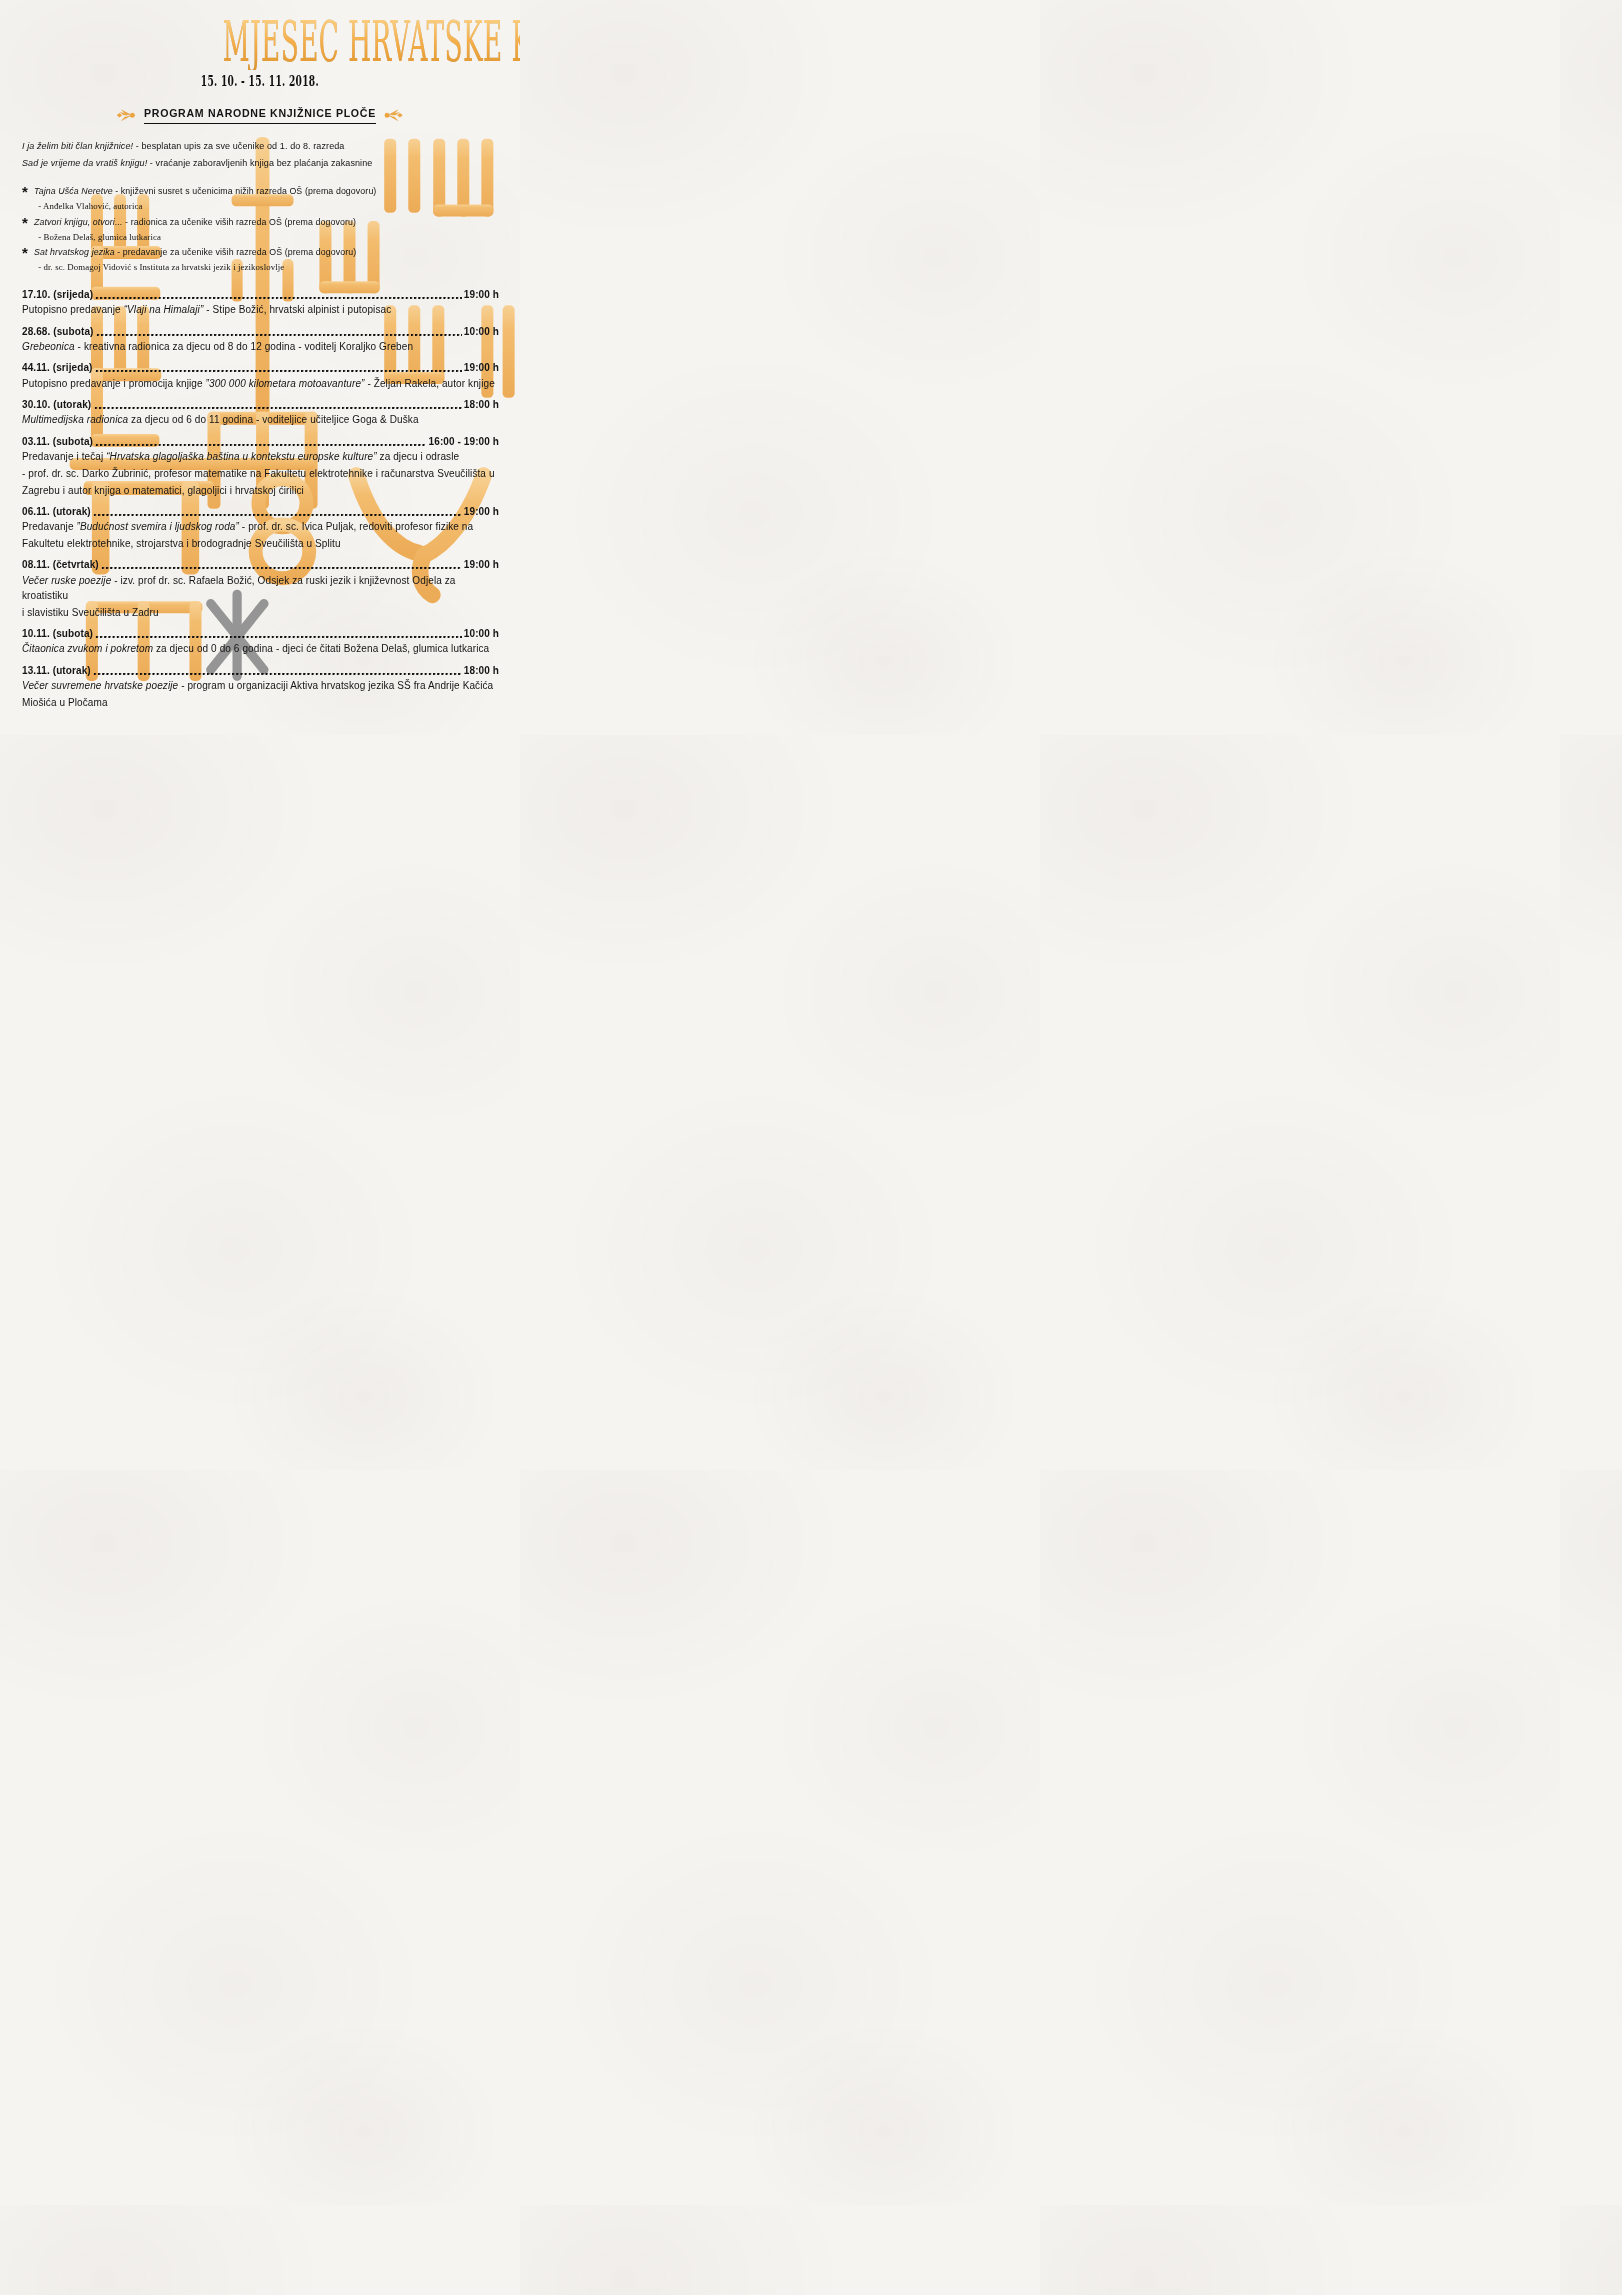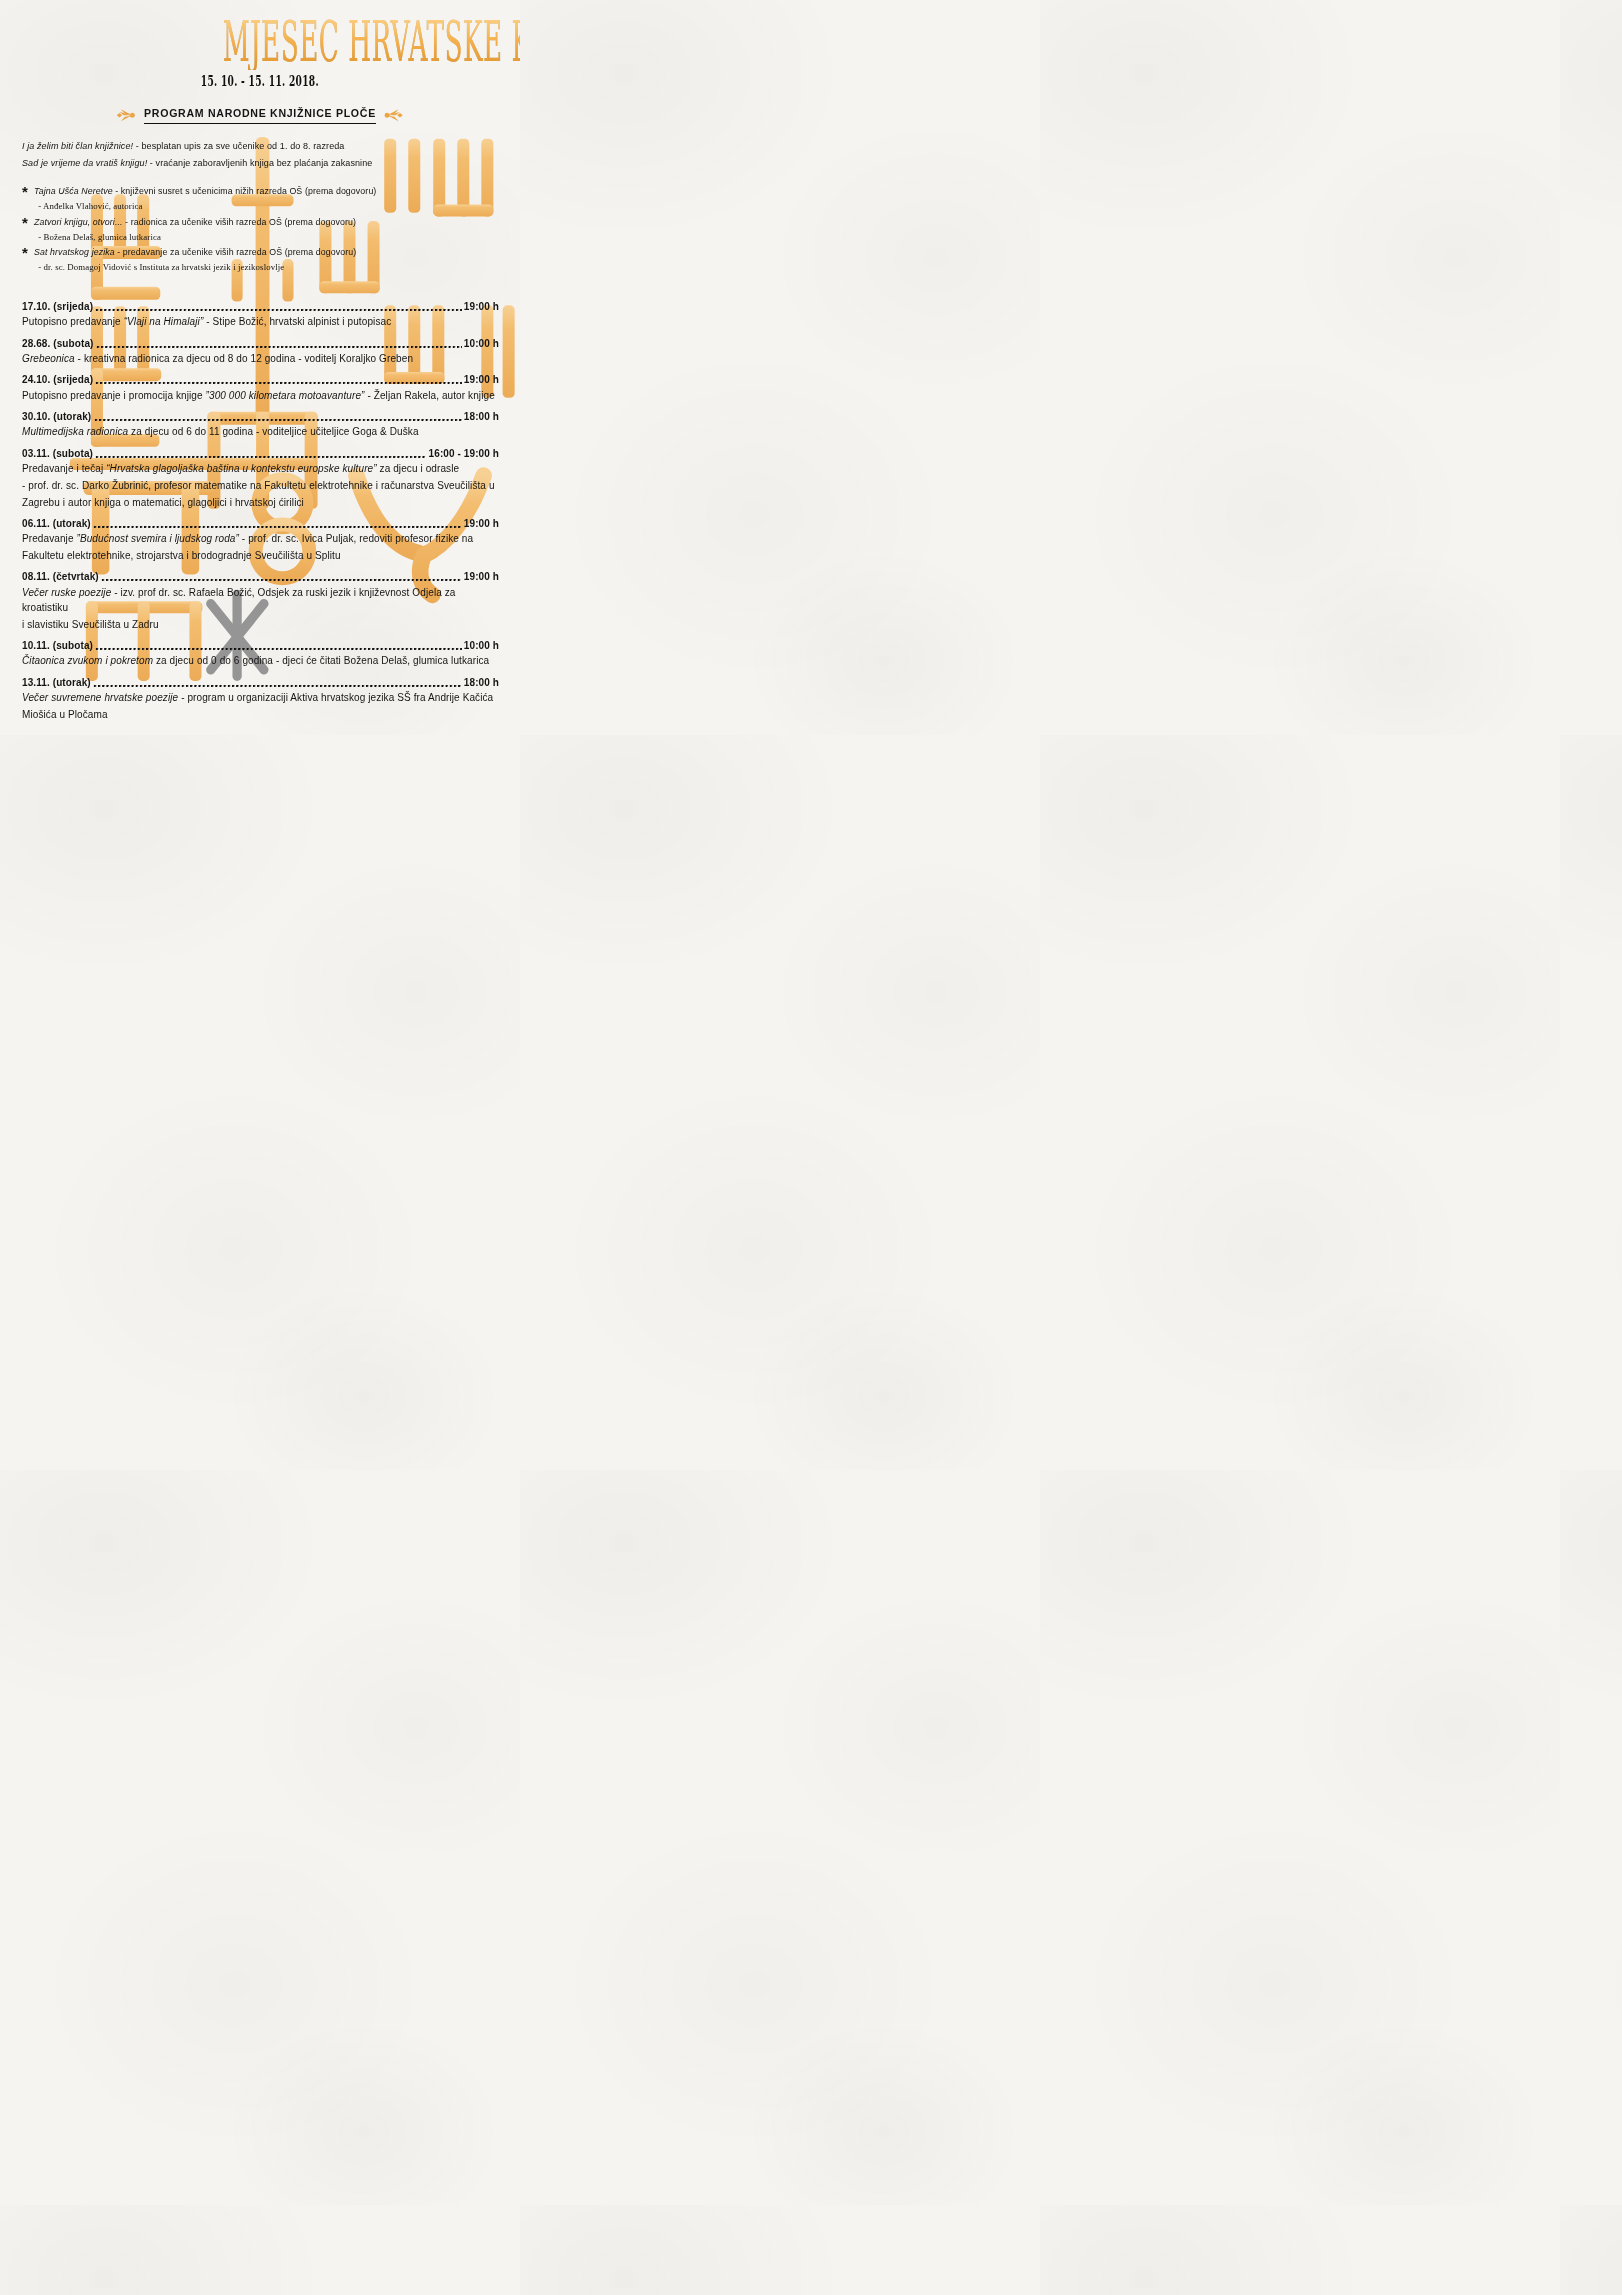--- a/index.html
+++ b/index.html
@@ -48,21 +48,21 @@
   .it{font-style:italic;}
 
   
   .bullets{position:absolute;top:184px;left:22px;right:18.5px;}
   .bullet{display:flex;align-items:flex-start;margin-bottom:0;}
   .bullet-star{font-weight:700;font-size:15px;line-height:15.3px;width:12px;flex:0 0 12px;}
   .bullet-lines{flex:1;font-size:8.8px;line-height:15.3px;letter-spacing:0.1px;}
   .b-sub{padding-left:4.2px;font-family:Liberation Serif, serif;}
 
   
-  .schedule{position:absolute;top:288px;left:22px;right:21px;margin-top:12px;}
+  .schedule{position:absolute;top:288px;left:22px;right:21px;}
   .entry{margin-top:7px;}
   .entry:first-child{margin-top:0;}
   .entry-head{display:flex;align-items:flex-end;font-weight:700;font-size:10px;line-height:13px;letter-spacing:0.1px;}
   .entry-date,.entry-time{white-space:nowrap;}
   .leader{
     flex:1;height:11px;margin:0 2.3px;align-self:flex-end;
     background-image:radial-gradient(circle at 1.9px 7.9px, #0d0d0d 1px, transparent 1.3px);
     background-size:4.2px 11px;background-repeat:repeat-x;background-position:0 0;
   }
   .entry-desc{font-size:10px;line-height:15.3px;margin-top:1.4px;letter-spacing:0.1px;}
@@ -226,21 +226,21 @@
         <div class="entry">
           <div class="entry-head">
             <span class="entry-date">28.68. (subota)</span>
             <span class="leader"></span>
             <span class="entry-time">10:00 h</span>
           </div>
           <div class="entry-desc"><span class="it">Grebeonica</span><span> - kreativna radionica za djecu od 8 do 12 godina - voditelj Koraljko Greben</span></div>
         </div>
         <div class="entry">
           <div class="entry-head">
-            <span class="entry-date">24.10. (srijeda)</span>
+            <span class="entry-date">44.11. (srijeda)</span>
             <span class="leader"></span>
             <span class="entry-time">19:00 h</span>
           </div>
           <div class="entry-desc"><span>Putopisno predavanje i promocija knjige </span><span class="it">”300 000 kilometara motoavanture”</span><span> - Željan Rakela, autor knjige</span></div>
         </div>
         <div class="entry">
           <div class="entry-head">
             <span class="entry-date">30.10. (utorak)</span>
             <span class="leader"></span>
             <span class="entry-time">18:00 h</span>

